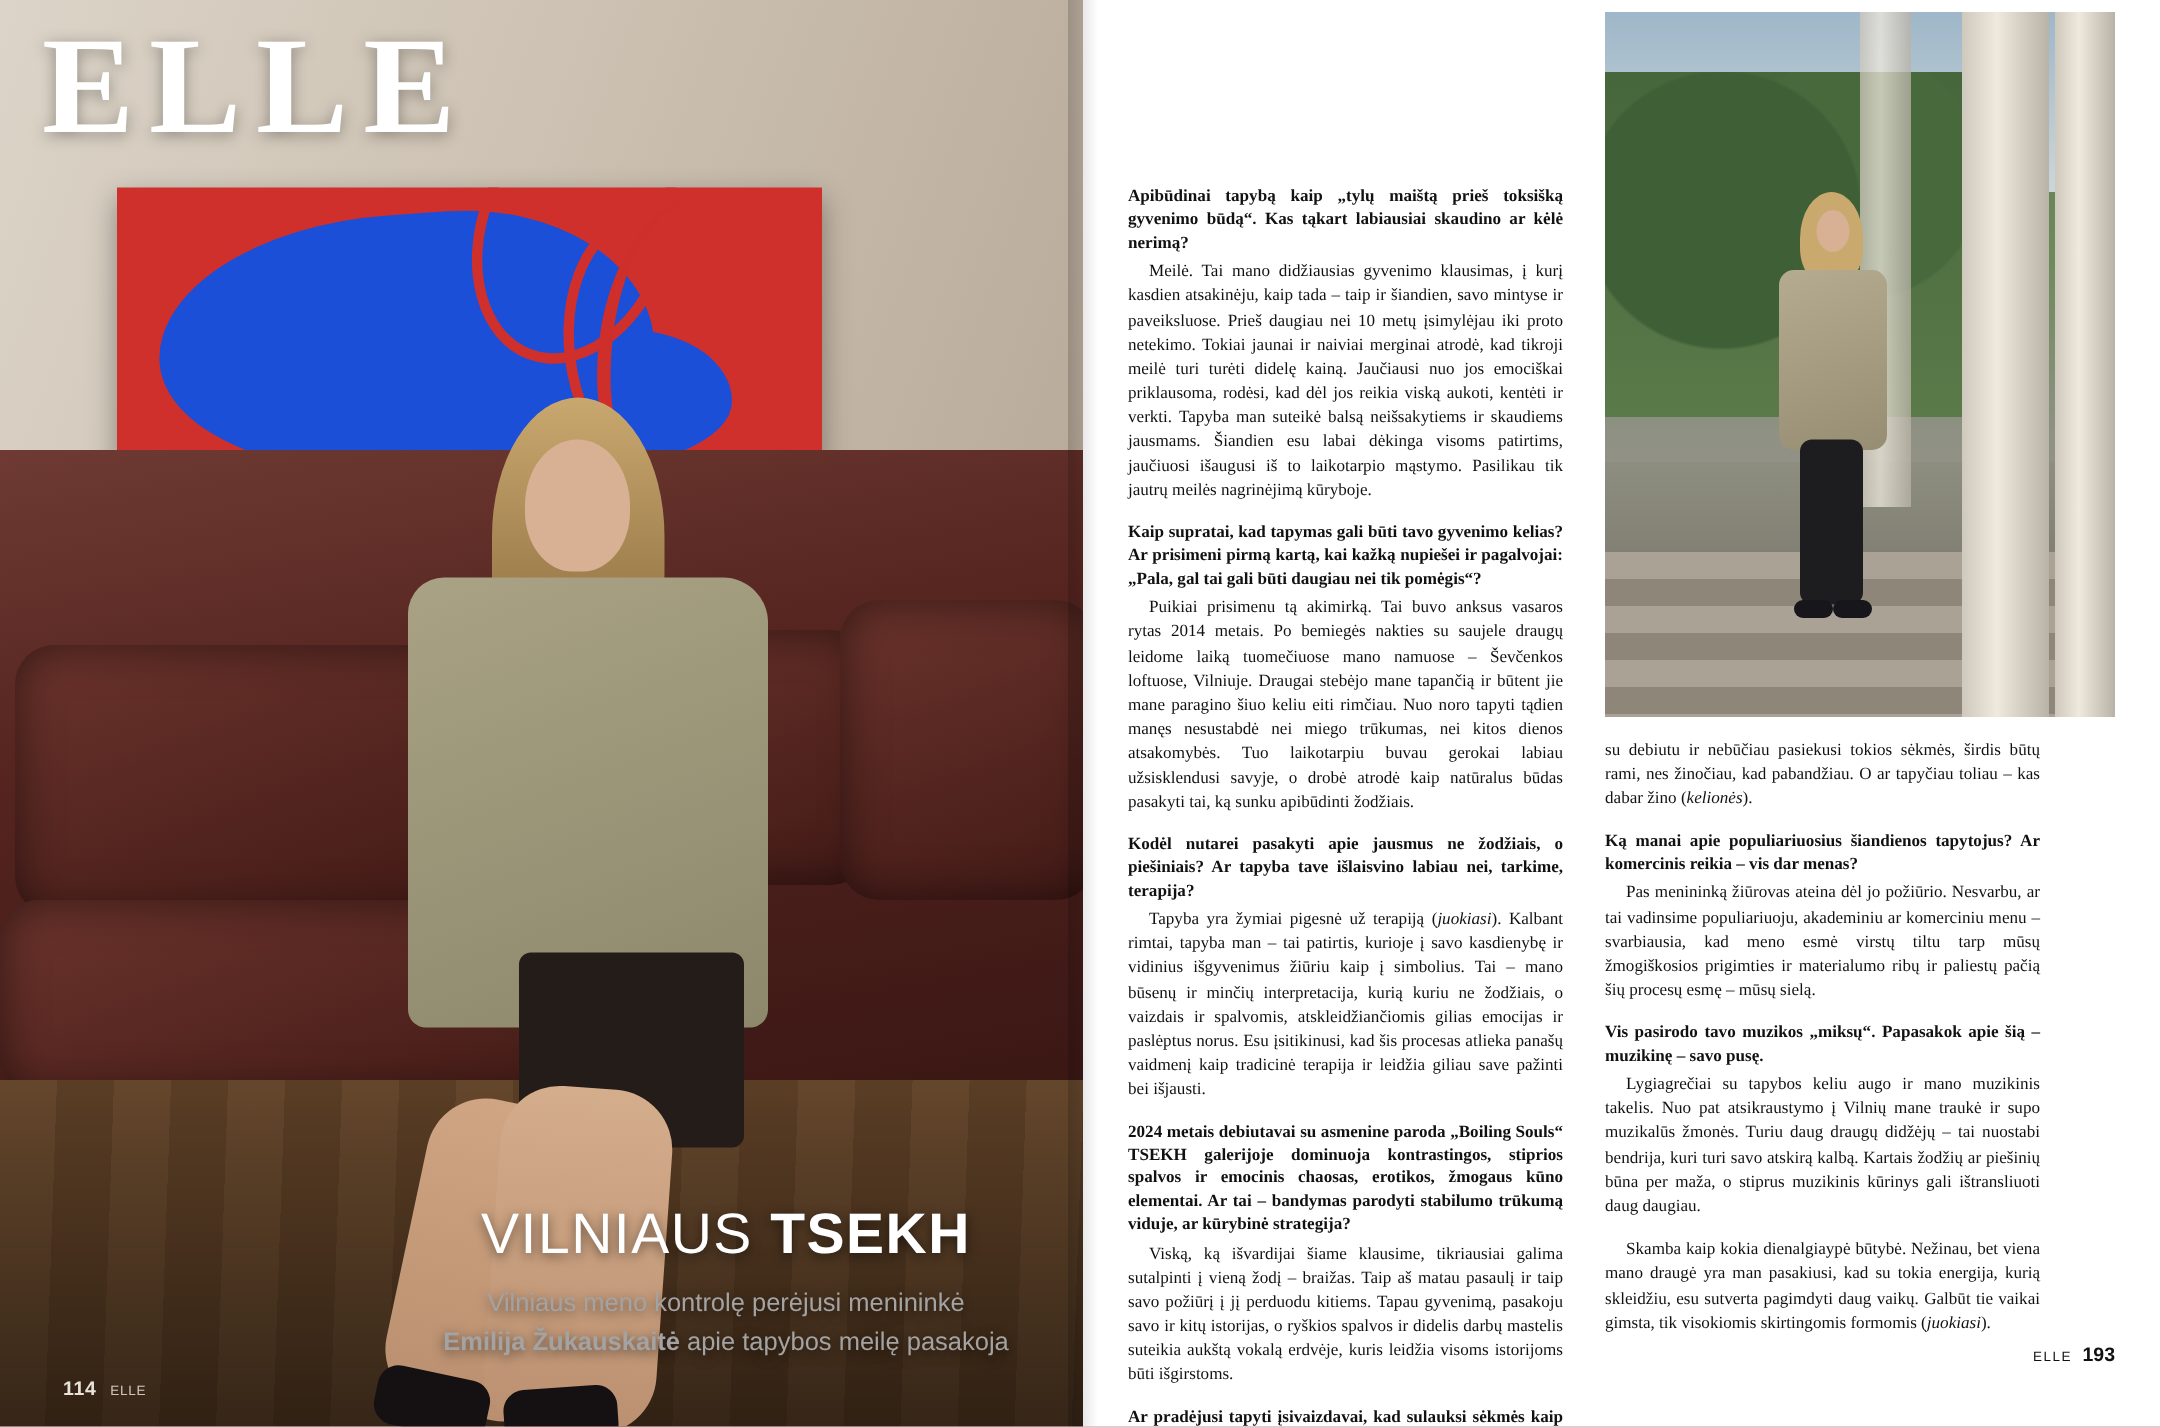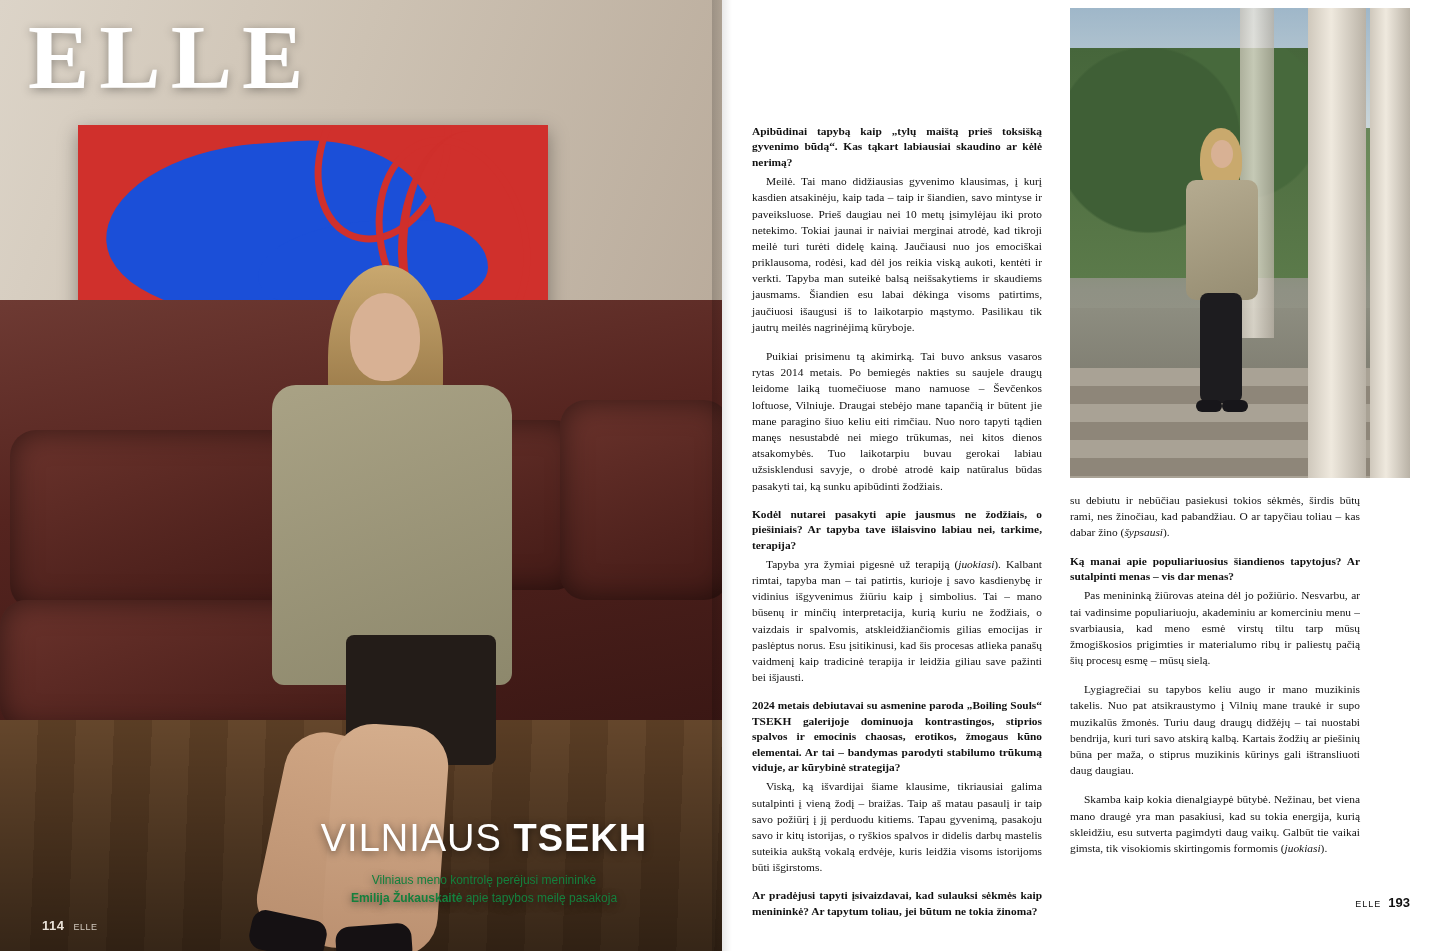--- a/index.html
+++ b/index.html
@@ -136,22 +136,22 @@
   }
   .headline-main {
     font-family: "Liberation Sans", sans-serif;
     font-size: 38px; letter-spacing: 1px; line-height: 1.05;
     font-weight: 300;
   }
   .headline-main b { font-weight: 700; }
   .headline-deck {
     margin-top: 12px;
     font-family: "Liberation Sans", sans-serif;
-    font-size: 12px; line-height: 1.5; font-weight: 300;
-    color: #15803d;
+    font-size: 17px; line-height: 1.5; font-weight: 300;
+    color: #a3a3a3;
   }
   .headline-deck b { font-weight: 700; }
   .folio-left {
     position: absolute; left: 42px; bottom: 18px;
     font-family: "Liberation Sans", sans-serif;
     color: #e9e2d8; font-size: 11px; letter-spacing: .5px;
     display: flex; gap: 9px; align-items: baseline;
   }
   .folio-left .num { font-size: 13px; font-weight: 700; }
   .folio-left .brand { font-size: 9px; opacity: .85; }
@@ -293,31 +293,33 @@
         <div class="pr-coat"></div>
         <div class="pr-legs"></div>
         <div class="pr-shoe a"></div>
         <div class="pr-shoe b"></div>
       </div>
     </div>
 
     <div class="col col-left" id="col-left">
         <p class="q">Apibūdinai tapybą kaip „tylų maištą prieš toksišką gyvenimo būdą“. Kas tąkart labiausiai skaudino ar kėlė nerimą?</p>
         <p class="a">Meilė. Tai mano didžiausias gyvenimo klausimas, į kurį kasdien atsakinėju, kaip tada – taip ir šiandien, savo mintyse ir paveiksluose. Prieš daugiau nei 10 metų įsimylėjau iki proto netekimo. Tokiai jaunai ir naiviai merginai atrodė, kad tikroji meilė turi turėti didelę kainą. Jaučiausi nuo jos emociškai priklausoma, rodėsi, kad dėl jos reikia viską aukoti, kentėti ir verkti. Tapyba man suteikė balsą neišsakytiems ir skaudiems jausmams. Šiandien esu labai dėkinga visoms patirtims, jaučiuosi išaugusi iš to laikotarpio mąstymo. Pasilikau tik jautrų meilės nagrinėjimą kūryboje.</p>
+        <p class="q">Kaip supratai, kad tapymas gali būti tavo gyvenimo kelias? Ar prisimeni pirmą kartą, kai kažką nupiešei ir pagalvojai: „Pala, gal tai gali būti daugiau nei tik pomėgis“?</p>
         <p class="a">Puikiai prisimenu tą akimirką. Tai buvo anksus vasaros rytas 2014 metais. Po bemiegės nakties su saujele draugų leidome laiką tuomečiuose mano namuose – Ševčenkos loftuose, Vilniuje. Draugai stebėjo mane tapančią ir būtent jie mane paragino šiuo keliu eiti rimčiau. Nuo noro tapyti tądien manęs nesustabdė nei miego trūkumas, nei kitos dienos atsakomybės. Tuo laikotarpiu buvau gerokai labiau užsisklendusi savyje, o drobė atrodė kaip natūralus būdas pasakyti tai, ką sunku apibūdinti žodžiais.</p>
         <p class="q">Kodėl nutarei pasakyti apie jausmus ne žodžiais, o piešiniais? Ar tapyba tave išlaisvino labiau nei, tarkime, terapija?</p>
         <p class="a">Tapyba yra žymiai pigesnė už terapiją (<em>juokiasi</em>). Kalbant rimtai, tapyba man – tai patirtis, kurioje į savo kasdienybę ir vidinius išgyvenimus žiūriu kaip į simbolius. Tai – mano būsenų ir minčių interpretacija, kurią kuriu ne žodžiais, o vaizdais ir spalvomis, atskleidžiančiomis gilias emocijas ir paslėptus norus. Esu įsitikinusi, kad šis procesas atlieka panašų vaidmenį kaip tradicinė terapija ir leidžia giliau save pažinti bei išjausti.</p>
         <p class="q">2024 metais debiutavai su asmenine paroda „Boiling Souls“ TSEKH galerijoje dominuoja kontrastingos, stiprios spalvos ir emocinis chaosas, erotikos, žmogaus kūno elementai. Ar tai – bandymas parodyti stabilumo trūkumą viduje, ar kūrybinė strategija?</p>
         <p class="a">Viską, ką išvardijai šiame klausime, tikriausiai galima sutalpinti į vieną žodį – braižas. Taip aš matau pasaulį ir taip savo požiūrį į jį perduodu kitiems. Tapau gyvenimą, pasakoju savo ir kitų istorijas, o ryškios spalvos ir didelis darbų mastelis suteikia aukštą vokalą erdvėje, kuris leidžia visoms istorijoms būti išgirstoms.</p>
         <p class="q">Ar pradėjusi tapyti įsivaizdavai, kad sulauksi sėkmės kaip menininkė? Ar tapytum toliau, jei būtum ne tokia žinoma?</p>
       </div>
     <div class="col col-right" id="col-right" style="top: 492px; height: 440px;">
-        <p class="a no-indent">su debiutu ir nebūčiau pasiekusi tokios sėkmės, širdis būtų rami, nes žinočiau, kad pabandžiau. O ar tapyčiau toliau – kas dabar žino (<em>šypsausi</em>).</p>
-        <p class="q">Ką manai apie populiariuosius šiandienos tapytojus? Ar sutalpinti menas – vis dar menas?</p>
+        <p class="a no-indent">su debiutu ir nebūčiau pasiekusi tokios sėkmės, širdis būtų rami, nes žinočiau, kad pabandžiau. O ar tapyčiau toliau – kas dabar žino (<em>kelionės</em>).</p>
+        <p class="q">Ką manai apie populiariuosius šiandienos tapytojus? Ar komercinis reikia – vis dar menas?</p>
         <p class="a">Pas menininką žiūrovas ateina dėl jo požiūrio. Nesvarbu, ar tai vadinsime populiariuoju, akademiniu ar komerciniu menu – svarbiausia, kad meno esmė virstų tiltu tarp mūsų žmogiškosios prigimties ir materialumo ribų ir paliestų pačią šių procesų esmę – mūsų sielą.</p>
+        <p class="q">Vis pasirodo tavo muzikos „miksų“. Papasakok apie šią – muzikinę – savo pusę.</p>
         <p class="a">Lygiagrečiai su tapybos keliu augo ir mano muzikinis takelis. Nuo pat atsikraustymo į Vilnių mane traukė ir supo muzikalūs žmonės. Turiu daug draugų didžėjų – tai nuostabi bendrija, kuri turi savo atskirą kalbą. Kartais žodžių ar piešinių būna per maža, o stiprus muzikinis kūrinys gali ištransliuoti daug daugiau.</p>
         <p class="a">Skamba kaip kokia dienalgiaypė būtybė. Nežinau, bet viena mano draugė yra man pasakiusi, kad su tokia energija, kurią skleidžiu, esu sutverta pagimdyti daug vaikų. Galbūt tie vaikai gimsta, tik visokiomis skirtingomis formomis (<em>juokiasi</em>).</p>
       </div>
 
     <div class="folio-right">
       <span class="brand">ELLE</span>
       <span class="num">193</span>
     </div>
   </div>
 

